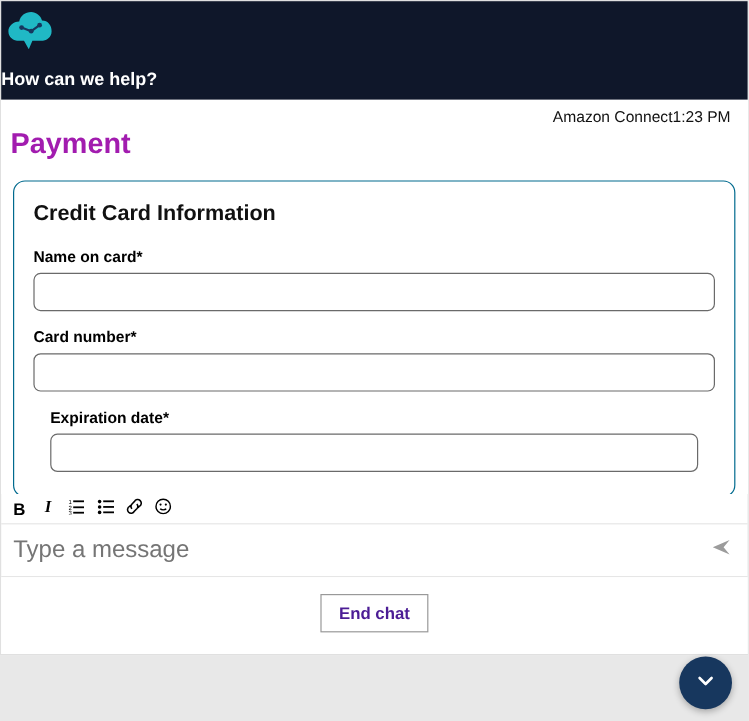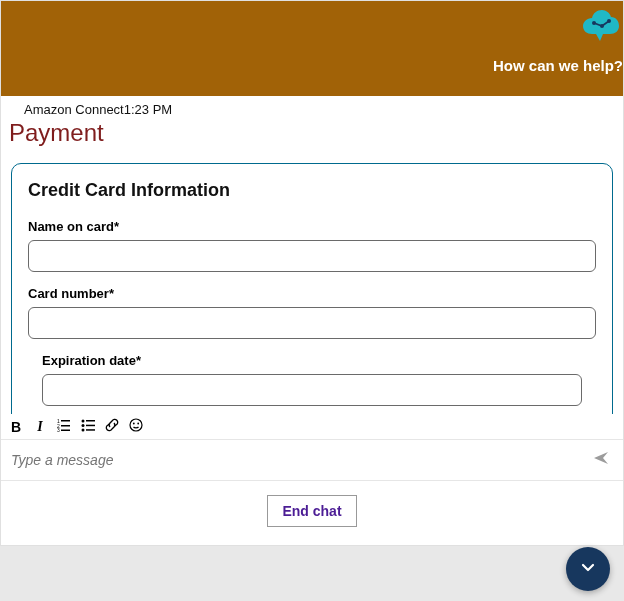--- a/index.html
+++ b/index.html
@@ -1,35 +1,35 @@
 <!DOCTYPE html>
 <html><head>
 <meta charset="utf-8">
 <style>
   * { box-sizing: border-box; margin: 0; padding: 0; }
   html, body { width: 624px; height: 601px; font-family: "Segoe UI", Arial, sans-serif; background: #e8e8e8; overflow: hidden; }
   .widget { width: 624px; height: 546px; background: #fff; display: flex; flex-direction: column; border: 1px solid #e0e0e0; }
-  .header { background: #a16207; color: #fff; text-align: right; padding: 6px 0 22px 0; }
+  .header { background: #0f172a; color: #fff; text-align: left; padding: 6px 0 8px 0; }
   .cloud { display: inline-block; margin-top: 2px; margin-bottom: 4px; }
   .header-title { font-weight: 700; font-size: 15px; }
   .chat-body { position: relative; flex: 1; overflow-y: auto; padding: 0; background: #fff; }
-  .meta-row { display: flex; justify-content: flex-start; padding: 6px 14px 0 23px; font-size: 13px; color: #111; }
-  .page-title { font-size: 24px; font-weight: 400; padding: 2px 8px 16px 8px; color: #7f1d1d; }
+  .meta-row { display: flex; justify-content: flex-end; padding: 6px 14px 0 23px; font-size: 13px; color: #111; }
+  .page-title { font-size: 24px; font-weight: 700; padding: 2px 8px 16px 8px; color: #a21caf; }
   .card { border: 1.5px solid #006a8e; border-radius: 10px; margin: 0 10px 10px 10px; padding: 16px 16px 20px 16px; }
   .card-title { font-size: 18px; font-weight: 700; color: #111; margin-bottom: 18px; }
   .field { margin-bottom: 14px; }
   .field label { display: block; font-size: 13px; font-weight: 700; color: #000000; margin-bottom: 6px; }
   .text-input { width: 100%; height: 32px; border: 1px solid #6a6a6a; border-radius: 6px; padding: 4px 8px; font-size: 14px; background: #fff; }
   .row2 { display: flex; padding: 0 14px; }
   .row2 .field { flex: 1; margin-bottom: 0; }
   .hint { font-size: 12px; color: #8a8a8a; margin-top: 4px; }
   .toolbar { display: flex; align-items: center; gap: 6px; padding: 4px 6px; border-bottom: 1px solid #e6e6e6; font-size: 14px; color: #000; }
   .toolbar .tbtn { cursor: pointer; width: 18px; text-align: center; }
   .composer { display: flex; align-items: center; padding: 10px 10px; border-bottom: 1px solid #e6e6e6; }
-  .composer input { flex: 1; border: none; outline: none; font-size: 14px; color: #888; font-style: italic; background: transparent; }
+  .composer input { flex: 1; border: none; outline: none; font-size: 20px; color: #888; background: transparent; }
   .send { color: #9c9c9c; font-size: 16px; cursor: pointer; padding: 0 4px; }
   .footer { text-align: center; padding: 14px 0 18px 0; background: #fff; }
   .end-btn { display: inline-block; padding: 7px 14px; border: 1px solid #999; background: #fff; font-size: 14px; font-weight: 700; color: #4c1d95; cursor: pointer; }
   .fab { position: absolute; right: 14px; bottom: 10px; width: 44px; height: 44px; border-radius: 50%; background: #17375e; display: flex; align-items: center; justify-content: center; color: #fff; cursor: pointer; box-shadow: 0 2px 6px rgba(0,0,0,0.3); }
   .page { position: relative; width: 624px; height: 601px; }
   
   .chat-body::-webkit-scrollbar { width: 12px; }
   .chat-body::-webkit-scrollbar-thumb { background: #c7c7c7; }
 </style>
 </head>

